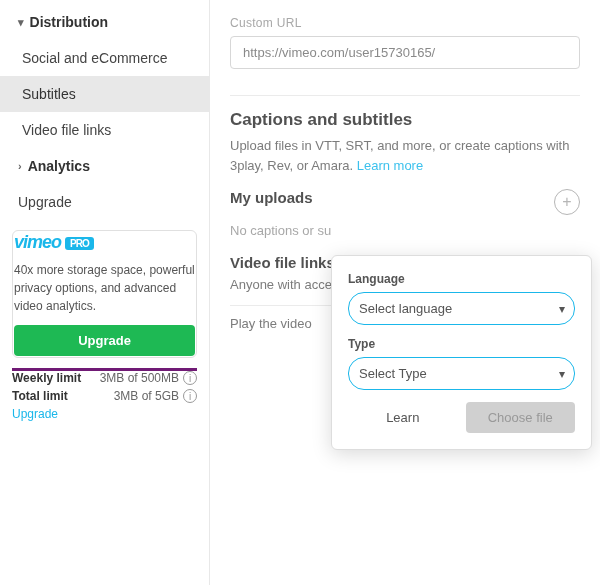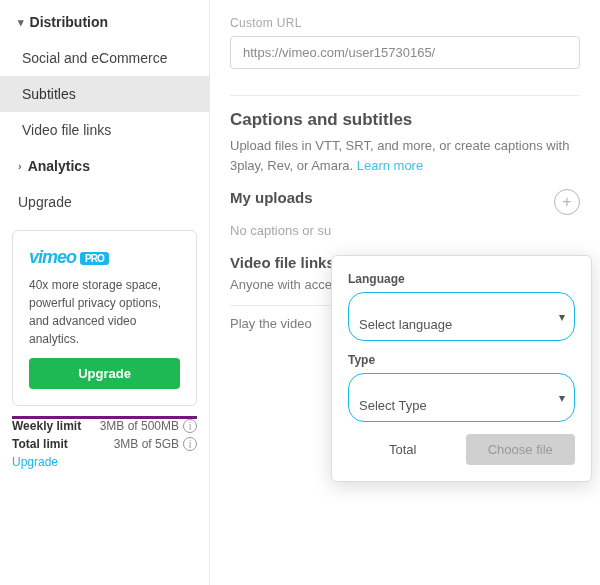--- a/index.html
+++ b/index.html
@@ -47,21 +47,21 @@
     }
     .sidebar-item.indented { padding-left: 22px; }
     .chevron {
       font-size: 11px;
       color: #666;
     }
     .sidebar-promo {
       margin: 10px 12px;
       border: 1px solid #e0e0e0;
       border-radius: 6px;
-      padding: 16px;
+      padding: 1px;
       font-size: 12px;
       color: #555;
       background: #fff;
     }
     .vimeo-logo {
       font-size: 18px;
       font-weight: 900;
       color: #1ab7ea;
       font-style: italic;
       letter-spacing: -1px;
@@ -215,21 +215,21 @@
       font-weight: 600;
       color: #555;
       margin-bottom: 6px;
     }
     .select-wrapper {
       position: relative;
       margin-bottom: 12px;
     }
     .select-wrapper select {
       width: 100%;
-      padding: 24px 30px 8px 10px;
+      padding: 8px 30px 8px 10px;
       border: 1.5px solid #1ab7ea;
       border-radius: 16px;
       font-size: 13px;
       color: #555;
       background: #fff;
       appearance: none;
       -webkit-appearance: none;
       cursor: pointer;
       outline: none;
     }
@@ -389,18 +389,18 @@
       <div class="select-wrapper">
         <select>
           <option value="">Select Type</option>
           <option>Captions</option>
           <option>Subtitles</option>
         </select>
         <span class="select-chevron">▾</span>
       </div>
 
       <div class="modal-actions">
-        <button class="btn-cancel">Total</button>
+        <button class="btn-cancel">Learn</button>
         <button class="btn-choose">Choose file</button>
       </div>
     </div>
   </div>
 </div>
 
 </body></html>

